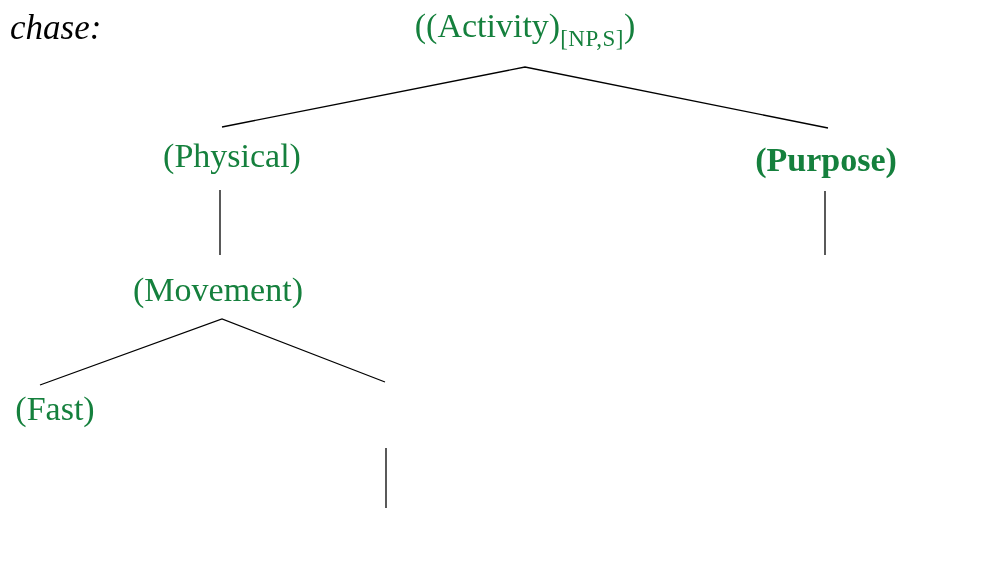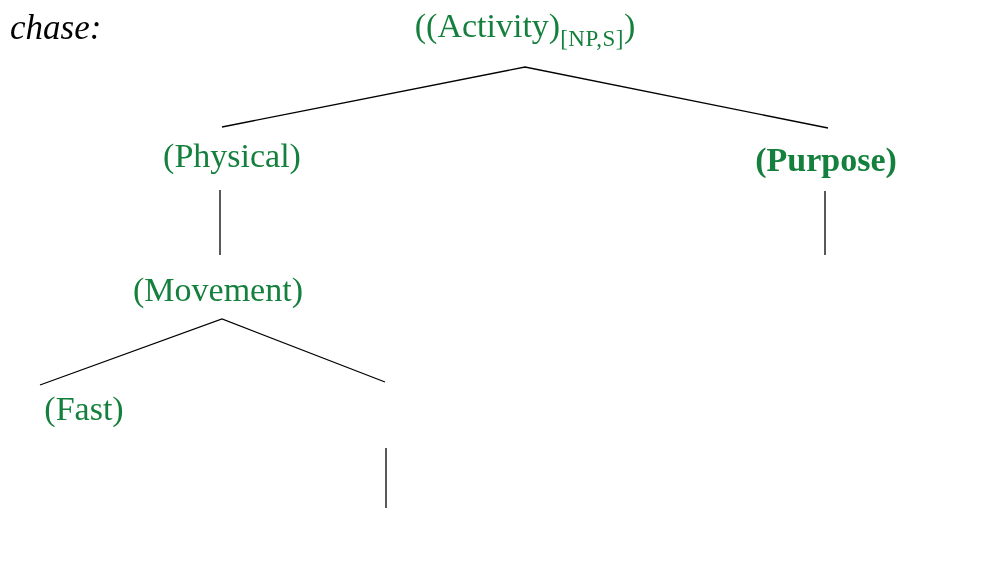--- a/index.html
+++ b/index.html
@@ -71,19 +71,19 @@
 
   <div class="node" style="left:826px; top:140px;font-weight:bold;">
     <span>(Purpose)</span>
   </div>
 
   <div class="node" style="left:218px; top:260px;margin-top:10px;">
     <span>(Movement)</span>
   </div>
 
 
-  <div class="node" style="left:55px; top:389px;margin-left:29px;">
+  <div class="node" style="left:55px; top:389px;">
     <span>(Fast)</span>
   </div>
 
 
 
 </div>
 
 </body></html>

